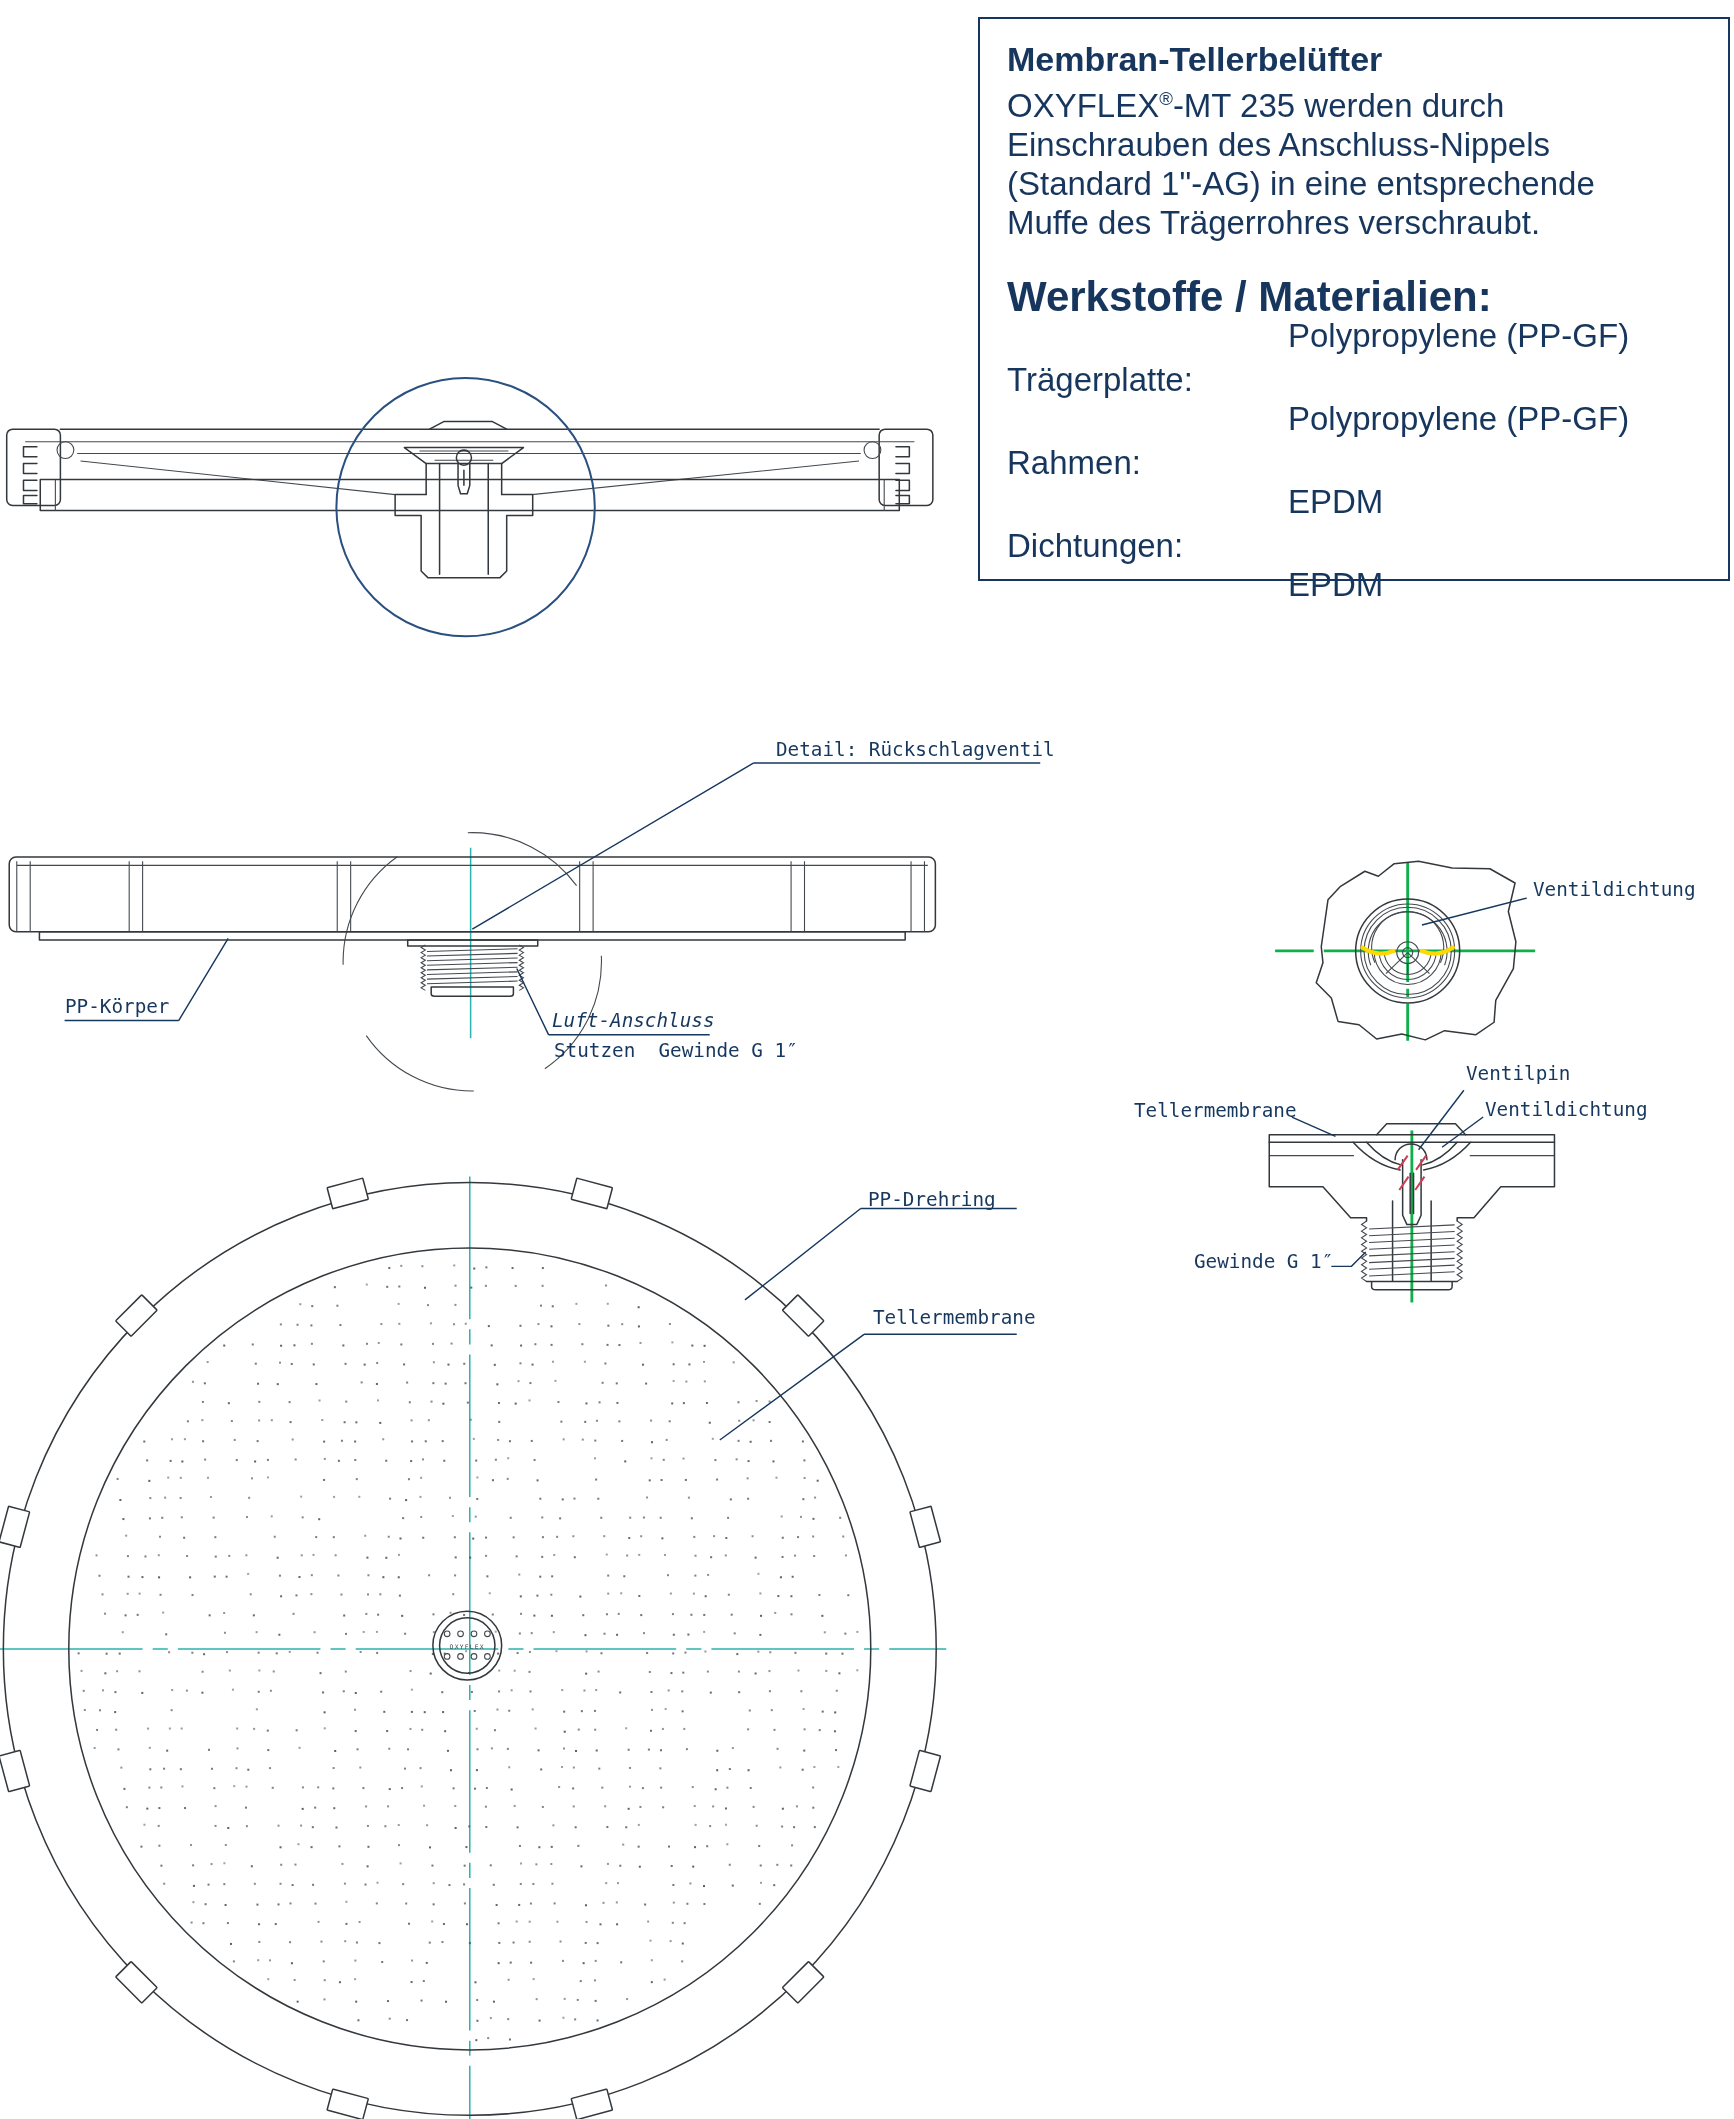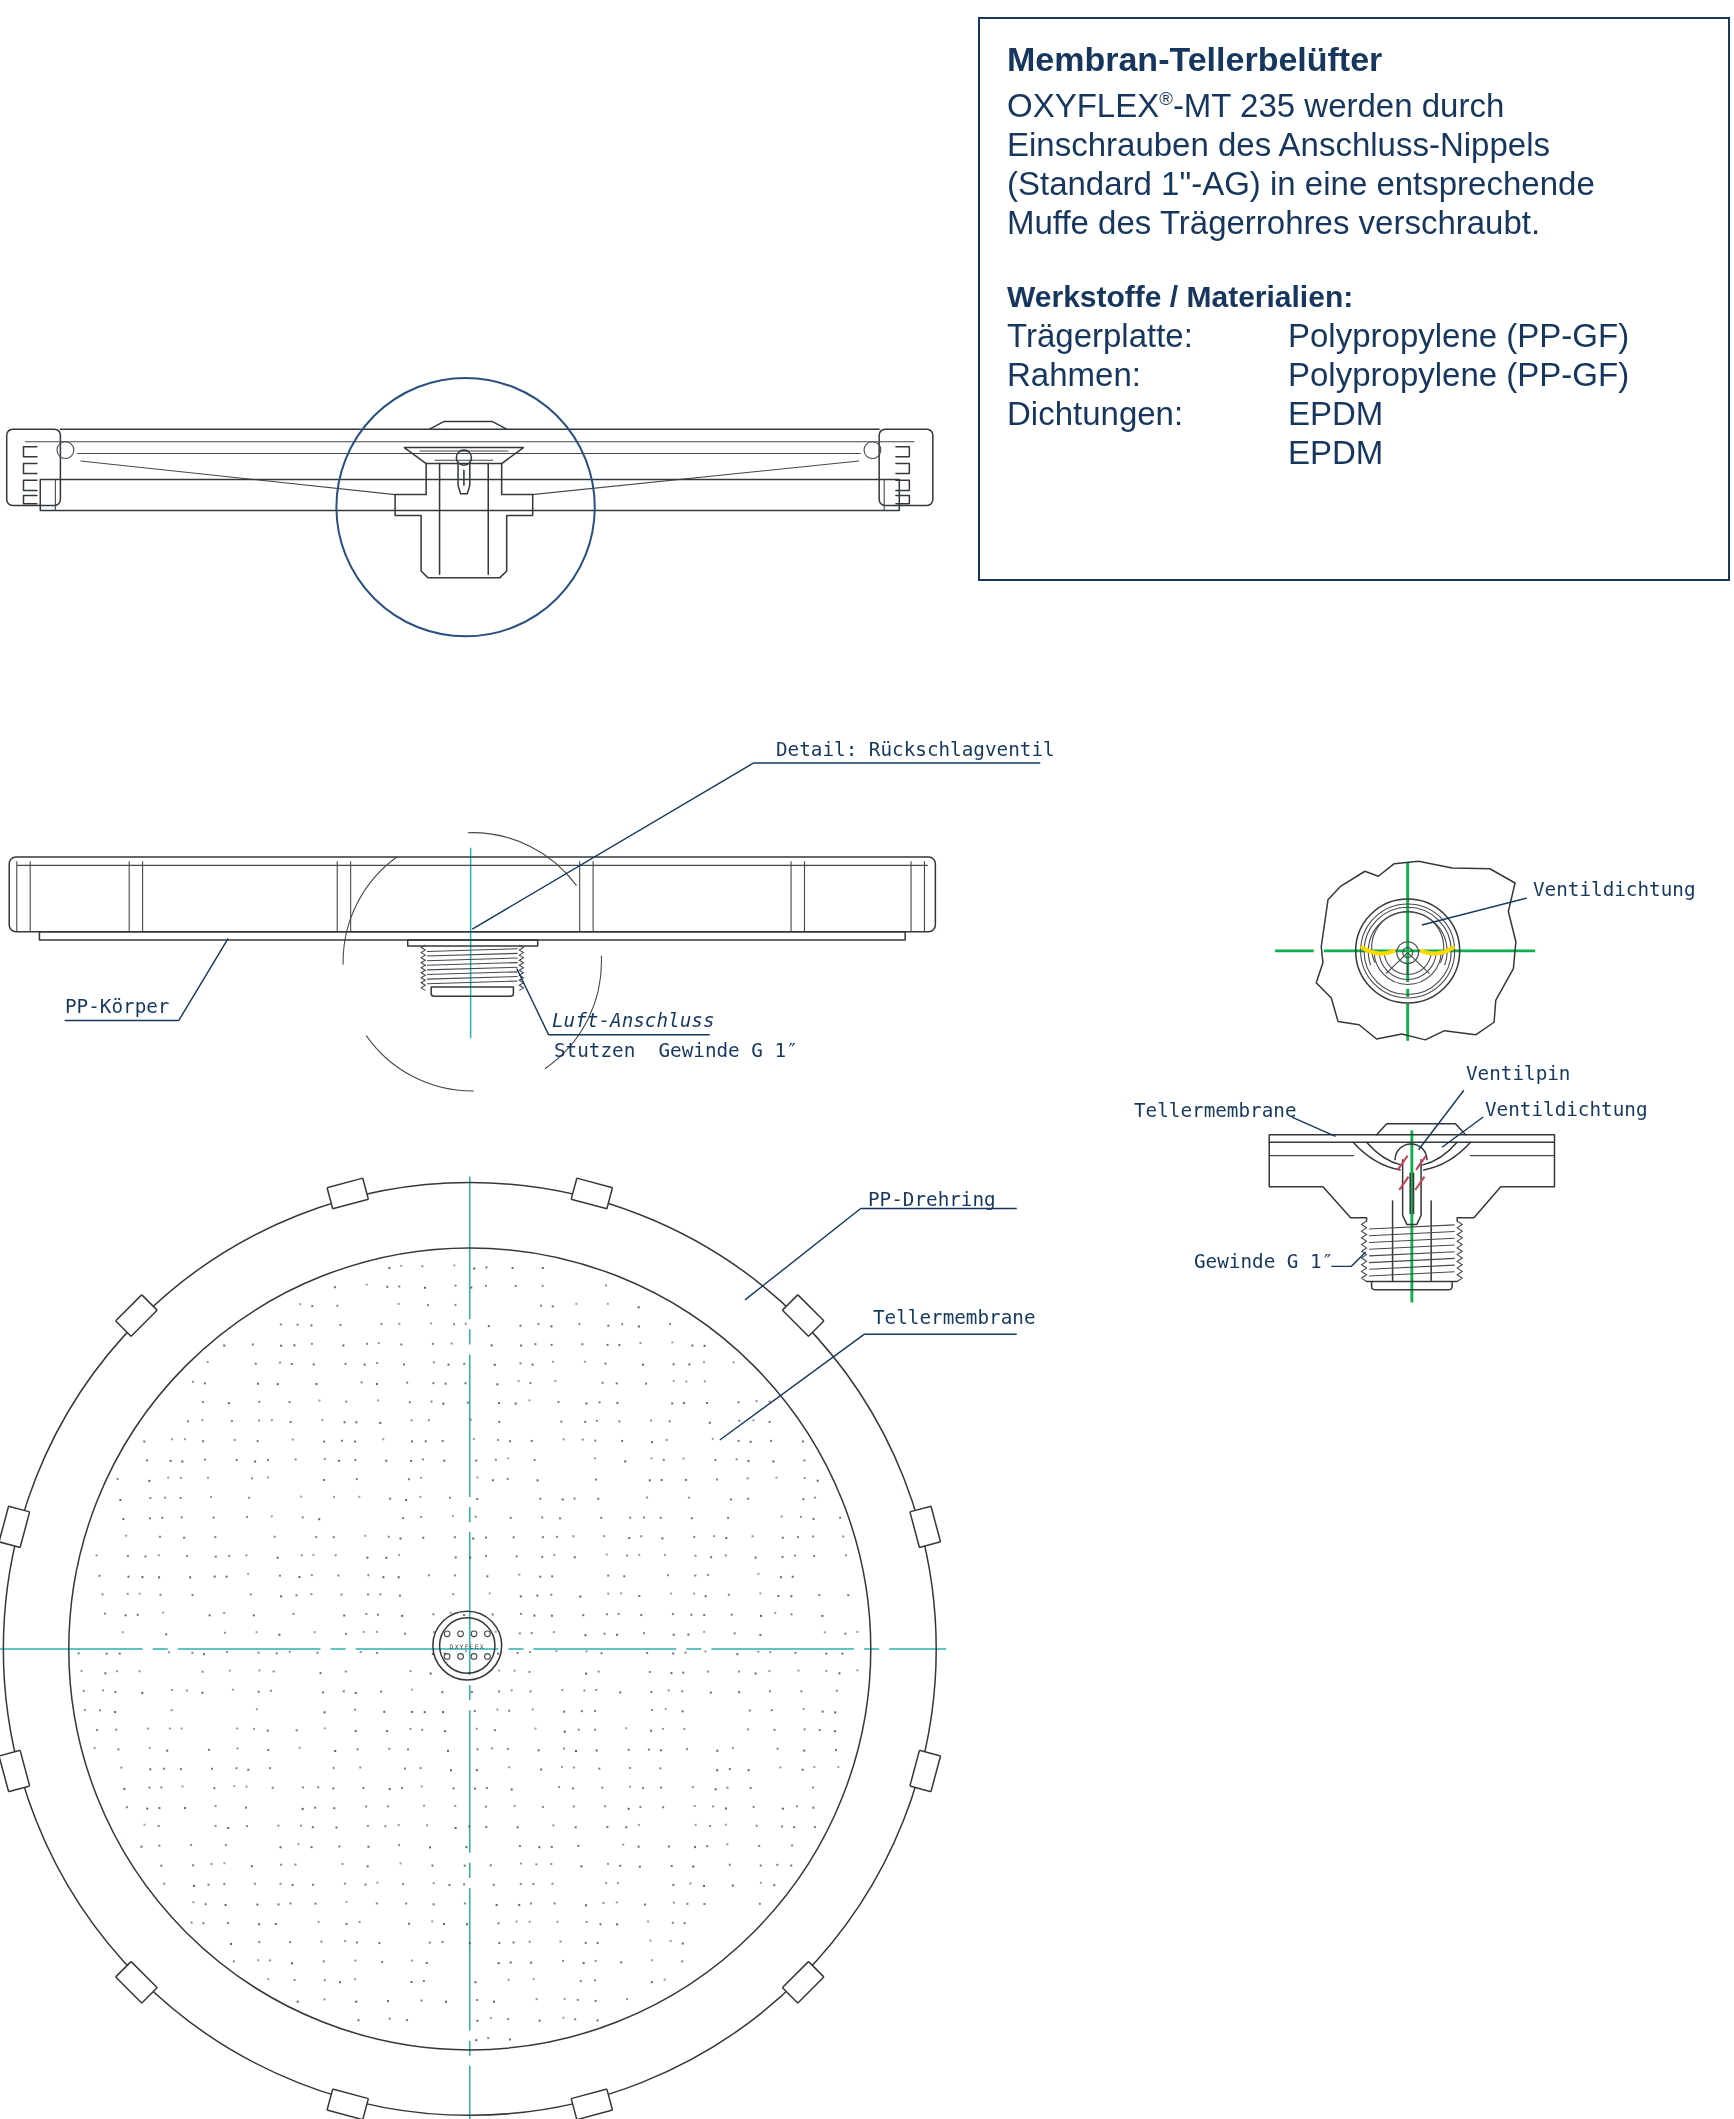--- a/index.html
+++ b/index.html
@@ -23,23 +23,23 @@
   .cadlbl{position:absolute;font-family:"DejaVu Sans Mono", monospace;
           font-size:19.3px;line-height:23.5px;color:#16375e;white-space:pre;}
 
   
   #info-box{position:absolute;left:978px;top:17px;width:752px;height:564px;
             border:2.5px solid #17365d;box-sizing:border-box;
             padding:20px 25px 0 27px;color:#17365d;background:#fff;}
   #info-box .title{font-size:34px;font-weight:bold;line-height:40px;}
   #info-box p{margin:0;font-size:33px;line-height:39px;}
   #info-box sup{font-size:18.5px;}
-  #info-box .mat-head{font-size:30px;font-weight:bold;line-height:39px;margin-top:35px;}
+  #info-box .mat-head{font-size:42px;font-weight:bold;line-height:39px;margin-top:35px;}
   .mrow{display:flex;font-size:33px;line-height:39px;}
-  .mlabel{width:281px;flex:0 0 281px;}
+  .mlabel{width:281px;flex:0 0 281px;margin-top:44px;}
 </style>
 </head>
 <body>
 
 <div id="stage">
 
   <svg class="layer" width="1734" height="2120" viewBox="0 0 2067 2526">
 
     <g>
       <rect class="ln" x="8" y="511" width="64" height="91" rx="7"></rect>

